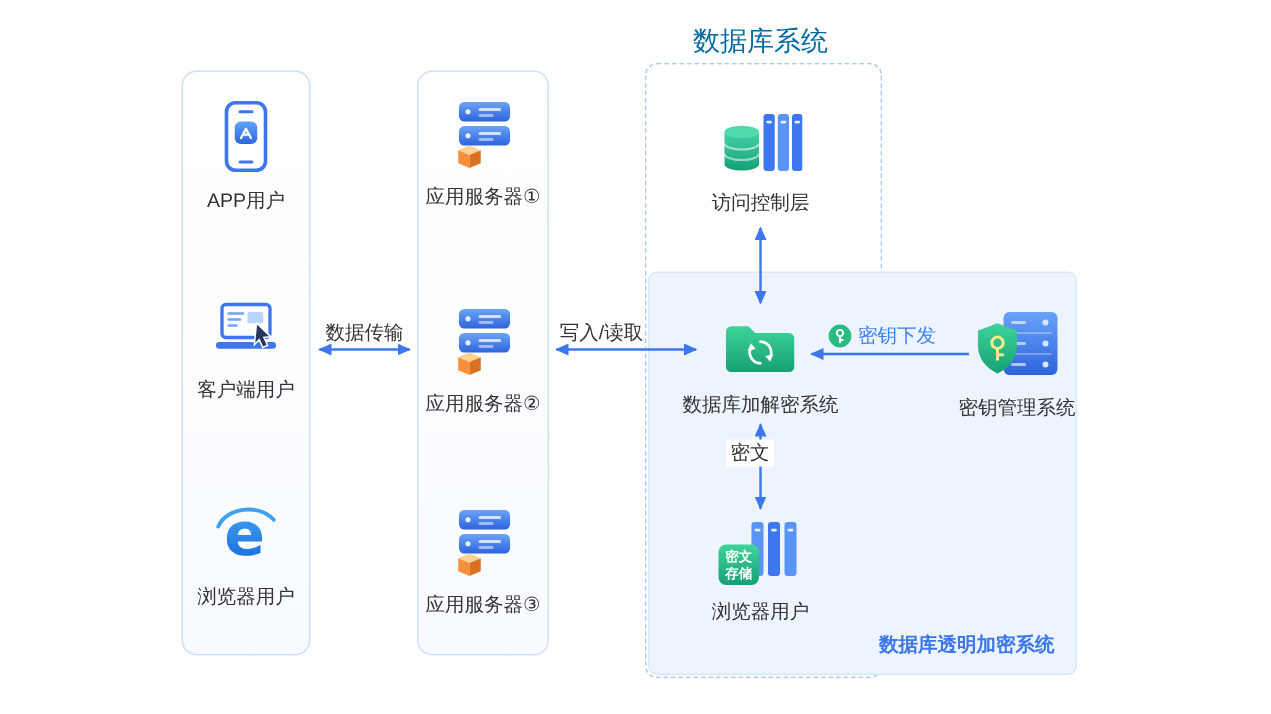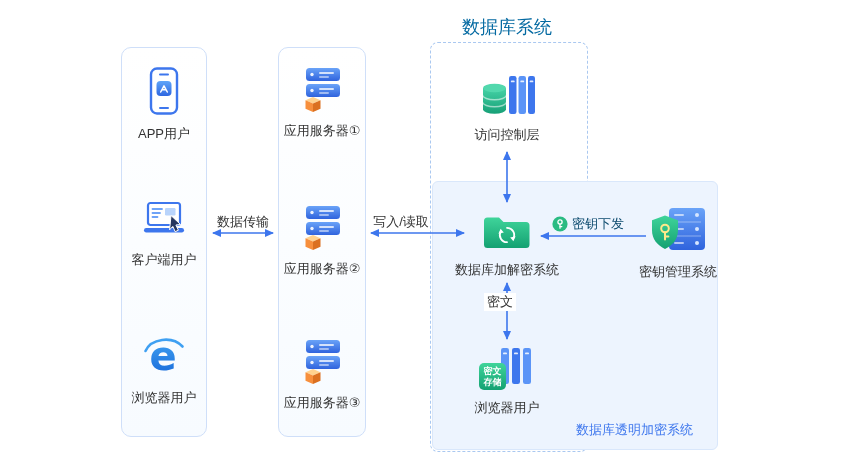--- a/index.html
+++ b/index.html
@@ -18,24 +18,24 @@
   .edges-svg { position:absolute; left:0; top:0; pointer-events:none; }
 
   .node { position:absolute; width:120px; display:flex; flex-direction:column;
           align-items:center; gap:10px; }
   .node .label { font-size:13px; line-height:16px; color:#333; white-space:nowrap; }
 
   .edge-label { position:absolute; font-size:13px; color:#333; white-space:nowrap;
                 transform:translateX(-50%); }
   .edge-label.chip { background:#fff; padding:0 3px; }
   .key-chip { position:absolute; display:flex; align-items:center; gap:4px;
-              transform:translateX(-50%); font-size:13px; color:#0c4a6e; white-space:nowrap; }
-
-  .inner-box-label { position:absolute; right:24px; bottom:10px; font-size:13px;
-                     font-weight:normal; color:#3d76ed; white-space:nowrap;text-align:right; }
+              transform:translateX(-50%); font-size:13px; color:#3b82f6; white-space:nowrap; }
+
+  .inner-box-label { position:absolute; right:14px; bottom:10px; font-size:13px;
+                     font-weight:bold; color:#3d76ed; white-space:nowrap;text-align:right; }
 
   .cipher-icon { position:relative; width:56px; height:46px; }
   .cipher-icon svg.bars { position:absolute; right:0; top:2px; }
   .cipher-chip { position:absolute; left:0; bottom:0; width:27px; height:27px;
                  border-radius:5px; background:linear-gradient(180deg,#3fd49a,#14a172);
                  color:#fff; font-size:9px; line-height:11px; font-weight:bold;
                  display:flex; flex-direction:column; align-items:center; justify-content:center; }
 </style>
 </head>
 <body>

